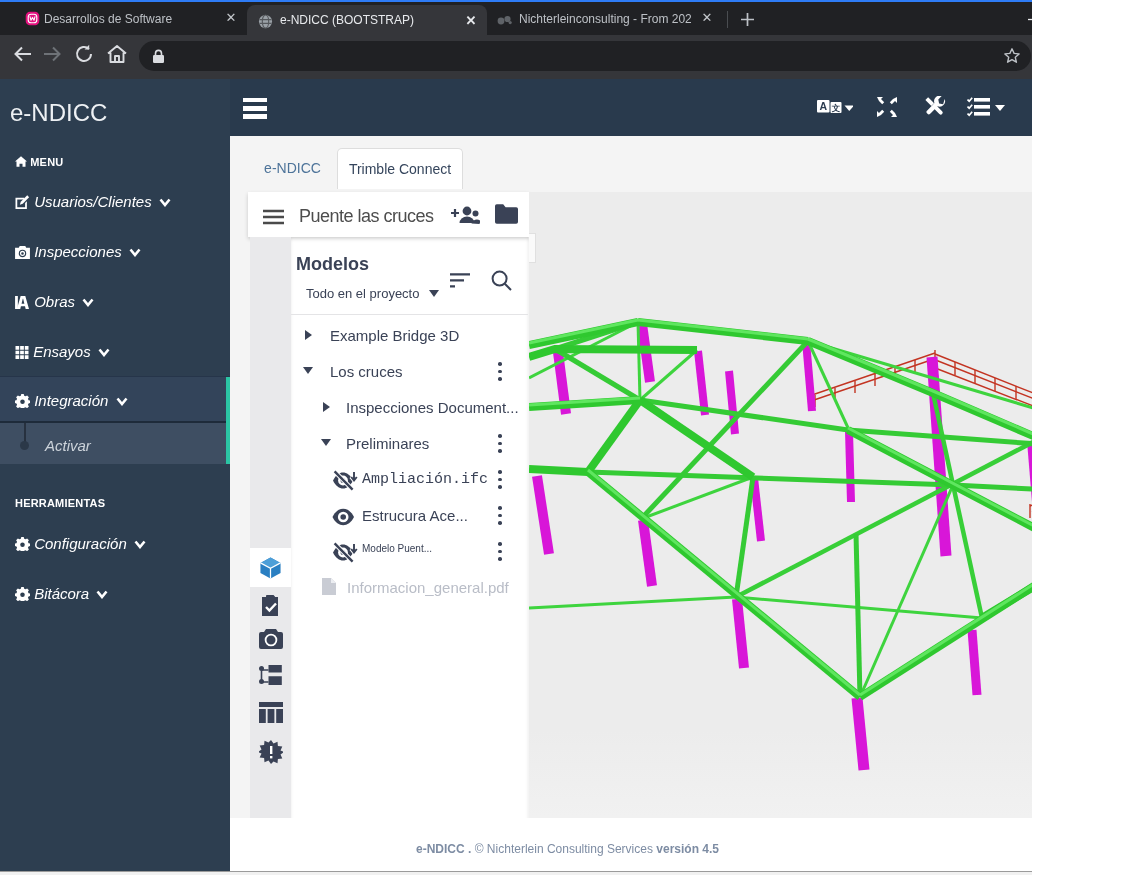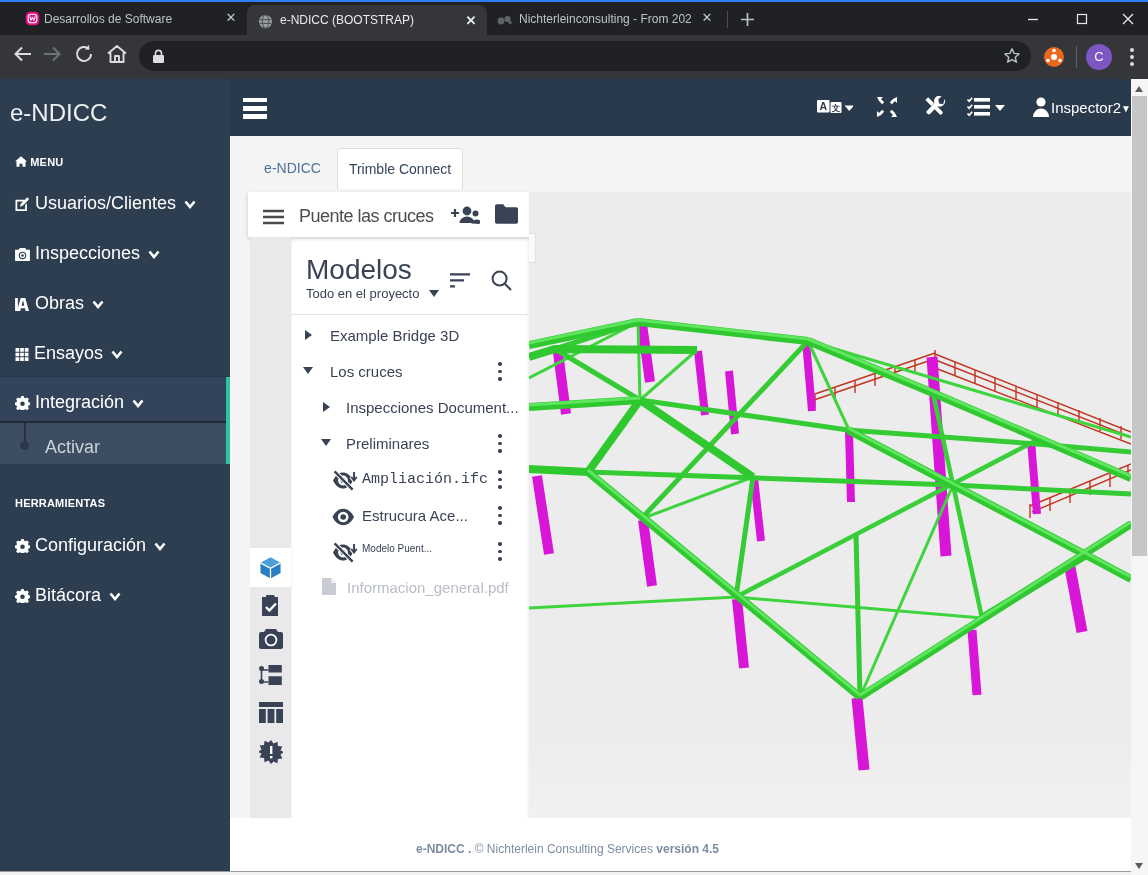--- a/index.html
+++ b/index.html
@@ -1,33 +1,33 @@
 <!DOCTYPE html>
 <html><head>
 <meta charset="utf-8">
 <style>
 * { margin:0; padding:0; box-sizing:border-box; }
 html,body { width:1148px; height:875px; overflow:hidden; font-family:"Liberation Sans", sans-serif; }
-#stage { position:relative; width:1148px; height:875px; background:#f4f4f4; overflow:hidden; }
+#stage { position:relative; width:1032px; height:875px; background:#f4f4f4; overflow:hidden; }
 .abs { position:absolute; }
 
 #blueline { left:0; top:0; width:1148px; height:2px; background:#2e7cf6; }
 #tabbar { left:0; top:2px; width:1148px; height:33px; background:#202124; }
 .tab-label { position:absolute; top:9px; font-size:12px; color:#bdc1c6; white-space:nowrap; }
 #activetab { position:absolute; left:247px; top:3px; width:240px; height:32px; background:#35363a; border-radius:8px 8px 0 0; }
 .tclose { position:absolute; top:10px; width:12px; height:12px; color:#c3c7cb; font-size:13px; line-height:12px; text-align:center; }
 #toolbar { left:0; top:35px; width:1148px; height:44px; background:#35363a; }
 #urlpill { position:absolute; left:139px; top:6px; width:892px; height:30px; background:#202124; border-radius:15px; }
 .navbtn { position:absolute; top:7px; color:#d6d9dc; }
 
 #sidebar { left:0; top:79px; width:230px; height:792px; background:#2d3e50; color:#fff; }
 #appnav { left:230px; top:79px; width:901px; height:57px; background:#293a4d; }
 #content { left:230px; top:136px; width:901px; height:739px; background:#f4f4f4; }
 
-.sb-item { position:absolute; left:15px; color:#fff; font-size:18px; white-space:nowrap; }
+.sb-item { position:absolute; left:15px; color:#fff; font-size:15px; white-space:nowrap;font-style:italic; }
 .sb-hdr { position:absolute; left:15px; color:#fff; font-size:11px; font-weight:bold; letter-spacing:0.2px; }
 
 #tab-inactive { position:absolute; left:248px; top:148px; width:89px; height:40px; line-height:40px; text-align:center; color:#4d7399; font-size:14px; }
 #tab-active { position:absolute; left:337px; top:148px; width:126px; height:41px; line-height:40px; text-align:center; color:#35455c; font-size:14px; background:#fff; border:1px solid #ddd; border-bottom:none; border-radius:5px 5px 0 0; }
 
 #tc-toolbar { position:absolute; left:248px; top:192px; width:281px; height:45px; background:#fff; box-shadow:0 2px 4px rgba(0,0,0,0.18); }
 #tc-rail { position:absolute; left:250px; top:237px; width:41px; height:581px; background:#e9e9eb; }
 #tc-panel { position:absolute; left:291px; top:237px; width:237px; height:581px; background:#fff; box-shadow:0 3px 4px -2px rgba(0,0,0,0.25) inset; }
 #tc-view { position:absolute; left:529px; top:192px; width:602px; height:626px; background:linear-gradient(180deg,#ececec 0%,#ececec 86%,#f1f1f1 100%); }
 #footerarea { position:absolute; left:230px; top:818px; width:918px; height:53px; background:#fff; }
@@ -294,21 +294,21 @@
     <svg style="position:absolute;left:9px;top:465px" width="24" height="21" viewBox="0 0 24 21">
       <path d="M0 0 h24 v5 H0 z M0 7 h6.8 v14 H0 z M8.6 7 h6.8 v14 H8.6 z M17.2 7 H24 v14 h-6.8 z" fill="#3a4256"></path>
     </svg>
     <svg style="position:absolute;left:9px;top:503px" width="24" height="24" viewBox="0 0 24 24">
       <path d="M12 0 l2.5 3.5 4 -1.8 .4 4.4 4.4 .4 -1.8 4 L25 12 l-3.5 2.5 1.8 4 -4.4 .4 -.4 4.4 -4 -1.8 L12 24 l-2.5 -3.5 -4 1.8 -.4 -4.4 -4.4 -.4 1.8 -4 L-1 12 l3.5 -2.5 -1.8 -4 4.4 -.4 .4 -4.4 4 1.8 z" fill="#3a4256"></path>
       <rect x="11" y="6" width="2.4" height="8" fill="#fff"></rect>
         <rect x="11" y="16" width="2.4" height="2.4" fill="#fff"></rect>
     </svg>
   </div>
   <div id="tc-panel">
-    <div style="position:absolute;left:15px;top:17px;font-size:28px;font-weight:400;color:#3a4256;">Modelos</div>
+    <div style="position:absolute;left:5px;top:17px;font-size:18px;font-weight:700;color:#3a4256;">Modelos</div>
     <div style="position:absolute;left:15px;top:49px;font-size:13px;color:#3a4256;">Todo en el proyecto
       <span style="display:inline-block;width:0;height:0;border-top:7px solid #3a4256;border-left:5.5px solid transparent;border-right:5.5px solid transparent;margin-left:6px;vertical-align:1px;"></span>
     </div>
     <svg style="position:absolute;left:159px;top:36px" width="21" height="15" viewBox="0 0 21 15">
       <path d="M0 1.4 h20 M0 7.4 h14 M0 13.4 h5" stroke="#3a4256" stroke-width="2.2"></path>
     </svg>
     <svg style="position:absolute;left:200px;top:33px" width="21" height="21" viewBox="0 0 21 21">
       <circle cx="8.6" cy="8.6" r="7" fill="none" stroke="#3a4256" stroke-width="2"></circle>
       <path d="M13.8 13.8 L20 20" stroke="#3a4256" stroke-width="2"></path>
     </svg>

